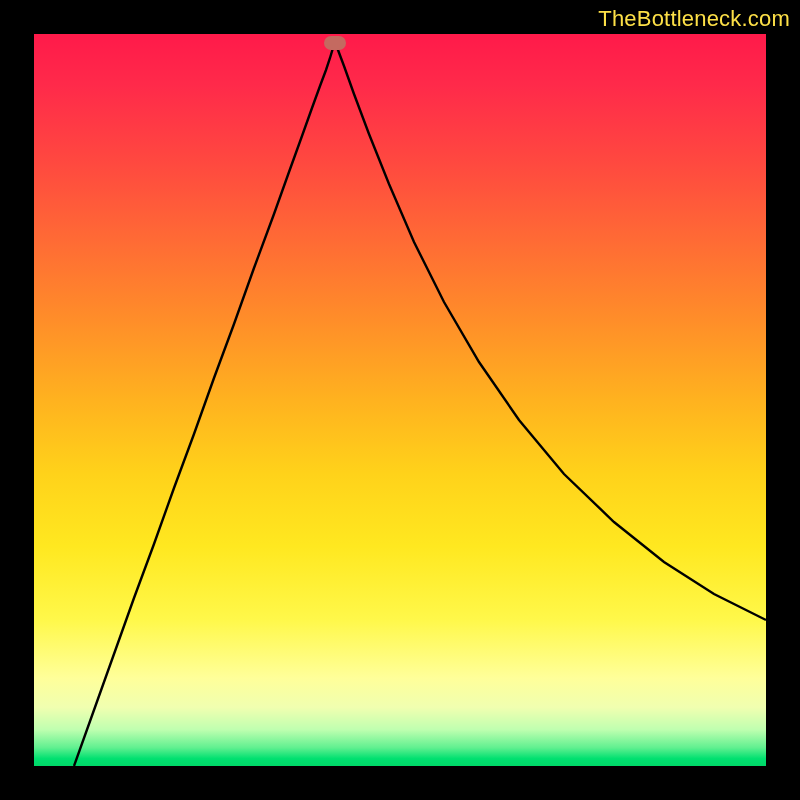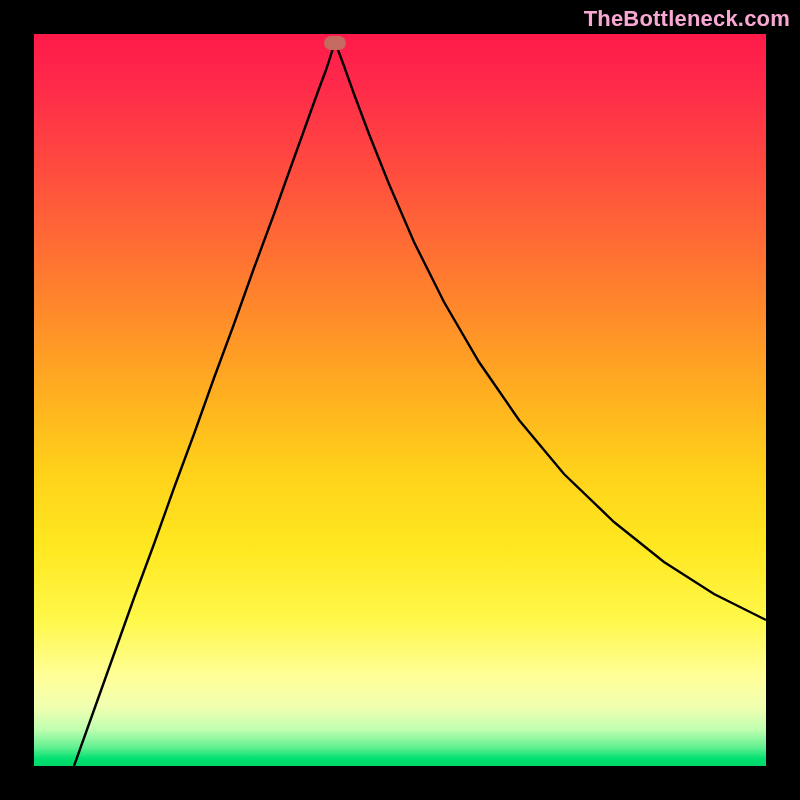--- a/index.html
+++ b/index.html
@@ -63,23 +63,23 @@
     position: absolute;
     width: 22px;
     height: 14px;
     border-radius: 7px;
     transform: translate(-50%, -50%);
   }
   .watermark {
     position: absolute;
     top: 6px;
     right: 10px;
-    color: #f9a8d4;
+    color: #fde047;
     font-size: 22px;
-    font-weight: 700;
+    font-weight: 400;
     letter-spacing: 0.2px;
   }
 </style>
 </head>
 <body>
 
 <div class="frame">
 
   <div class="plot-area">
     <div class="gradient"></div>

